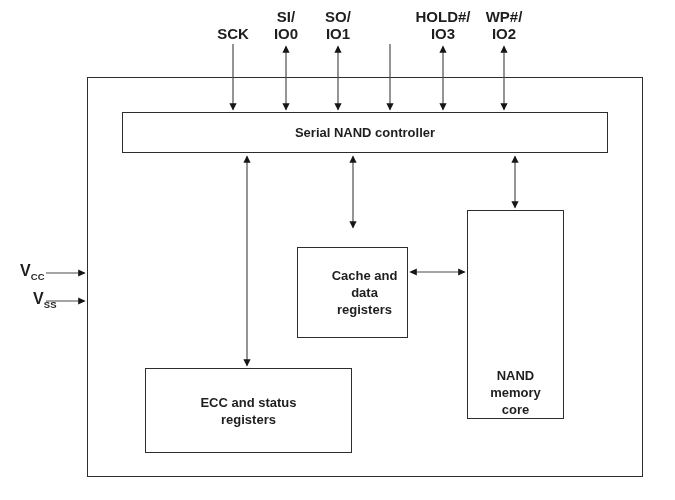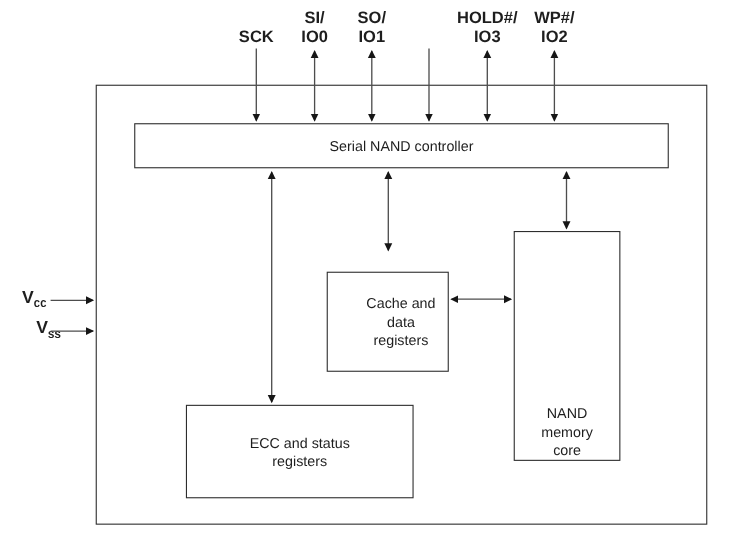--- a/index.html
+++ b/index.html
@@ -20,31 +20,31 @@
     border: 1.5px solid #2d2d2d;
     background: transparent;
     box-sizing: border-box;
     display: flex;
     align-items: center;
     justify-content: center;
     text-align: center;
   }
   .box-label {
     font-size: 13px;
-    font-weight: normal;
+    font-weight: bold;
     line-height: 17px;
     white-space: pre-line;
     color: #1e1e1e;
   }
   .outer   { left: 87px;  top: 77px;  width: 556px; height: 400px; }
   .ctrl    { left: 122px; top: 112px; width: 486px; height: 41px; }
   .cache   { left: 297px; top: 247px; width: 111px; height: 91px; padding-left: 24px; }
   .nand    { left: 467px; top: 210px; width: 97px;  height: 209px;
              align-items: flex-end; padding-top: 33px; }
-  .ecc     { left: 145px; top: 368px; width: 207px; height: 85px; margin-left: 24px; }
+  .ecc     { left: 145px; top: 368px; width: 207px; height: 85px; }
   .pin-label {
     position: absolute;
     top: 5px;
     width: 90px;
     height: 37px;
     display: flex;
     flex-direction: column;
     justify-content: flex-end;
     align-items: center;
     font-size: 15px;
@@ -60,21 +60,20 @@
     width: 34px;
     font-size: 16px;
     font-weight: bold;
     color: #1e1e1e;
     text-align: left;
   }
   .pwr sub {
     font-size: 9.5px;
     font-weight: bold;
     letter-spacing: 0.2px;
-    font-family: Liberation Mono, monospace;
   }
   .vcc { top: 262px; }
   .vss { top: 290px; margin-left: 13px; }
   svg.wires {
     position: absolute;
     left: 0; top: 0;
     z-index: 5;
     pointer-events: none;
   }
   svg .wire {

